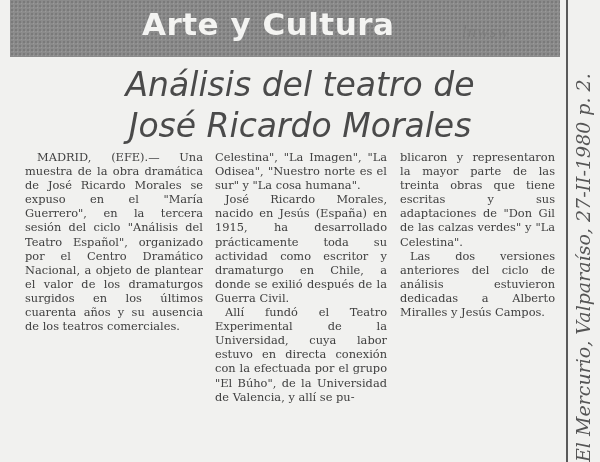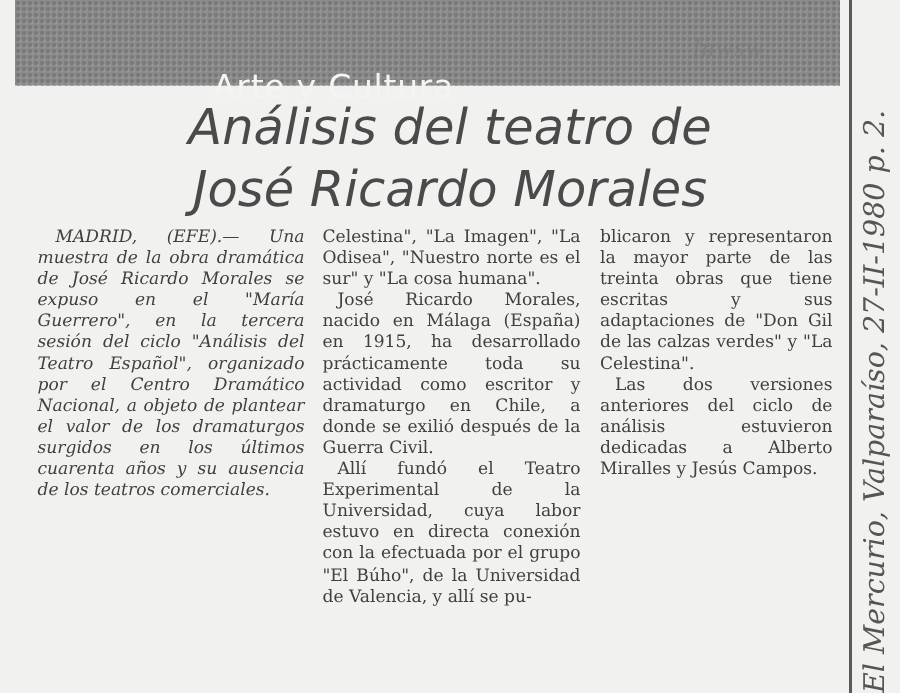--- a/index.html
+++ b/index.html
@@ -13,42 +13,42 @@
     .section-band {
       position: absolute; left: 10px; top: 0; width: 550px; height: 57px;
       background-color: #8c8c8c;
       background-image:
         radial-gradient(circle at 2px 2px, #7a7a7a 1.2px, transparent 1.6px),
         radial-gradient(circle at 4px 4px, #9a9a9a 1.2px, transparent 1.6px);
       background-size: 4px 4px, 4px 4px;
     }
     .section-title {
       position: absolute; left: 132px; top: 6px;
-      font-family: "DejaVu Sans", sans-serif; font-weight: normal;
-      font-size: 22px; color: #f4f4f2; letter-spacing: 0.5px; margin-top: 40px;
+      font-family: "DejaVu Sans", sans-serif; font-weight: bold;
+      font-size: 31px; color: #f4f4f2; letter-spacing: 0.5px;
     }
     .stamp {
       position: absolute; left: 452px; top: 22px;
       font-family: Liberation Serif, serif; font-style: italic;
       font-size: 17px; color: #7a7a7a; opacity: 0.7; letter-spacing: 1px;
     }
     .headline {
       position: absolute; left: 80px; width: 440px; text-align: center;
       font-family: "DejaVu Sans", sans-serif; font-style: oblique;
       font-size: 33px; color: #4a4a4a; line-height: 41px; top: 64px;
     }
     .headline div { white-space: nowrap; }
     .col {
       position: absolute; top: 150px;
       font-size: 11.4px; line-height: 14.1px; text-align: justify;
       color: #404040;
     }
     .col p { margin: 0; text-indent: 10px; }
     .col p.first { text-indent: 12px; }
-    .col1 { left: 25px; width: 178px; font-style: italic; }
+    .col1 { left: 25px; width: 178px; }
     .col2 { left: 215px; width: 172px; }
     .col3 { left: 400px; width: 155px; }
     .vrule {
       position: absolute; left: 566px; top: 0; width: 2px; height: 462px;
       background: #5a5a5a;
     }
     .handwriting {
       position: absolute; left: 572px; top: 462px;
       transform-origin: 0 0; transform: rotate(-90deg);
       font-family: "DejaVu Serif", serif; font-style: italic;
@@ -69,21 +69,21 @@
     <div>Análisis del teatro de</div>
     <div>José Ricardo Morales</div>
   </div>
 
   <div class="col col1">
     <p class="first">MADRID, (EFE).— Una muestra de la obra dramática de José Ricardo Morales se expuso en el "María Guerrero", en la tercera sesión del ciclo "Análisis del Teatro Español", organizado por el Centro Dramático Nacional, a objeto de plantear el valor de los dramaturgos surgidos en los últimos cuarenta años y su ausencia de los teatros comerciales.</p>
   </div>
 
   <div class="col col2">
     <p style="text-indent:0">Celestina", "La Imagen", "La Odisea", "Nuestro norte es el sur" y "La cosa humana".</p>
-    <p>José Ricardo Morales, nacido en Málaga (España) en 1915, ha desarrollado prácticamente toda su actividad como escritor y dramaturgo en Chile, a donde se exilió después de la Guerra Civil.</p>
+    <p>José Ricardo Morales, nacido en Jesús (España) en 1915, ha desarrollado prácticamente toda su actividad como escritor y dramaturgo en Chile, a donde se exilió después de la Guerra Civil.</p>
     <p>Allí fundó el Teatro Experimental de la Universidad, cuya labor estuvo en directa conexión con la efectuada por el grupo "El Búho", de la Universidad de Valencia, y allí se pu-</p>
   </div>
 
   <div class="col col3">
     <p style="text-indent:0">blicaron y representaron la mayor parte de las treinta obras que tiene escritas y sus adaptaciones de "Don Gil de las calzas verdes" y "La Celestina".</p>
     <p>Las dos versiones anteriores del ciclo de análisis estuvieron dedicadas a Alberto Miralles y Jesús Campos.</p>
   </div>
 
   <div class="vrule"></div>
 

